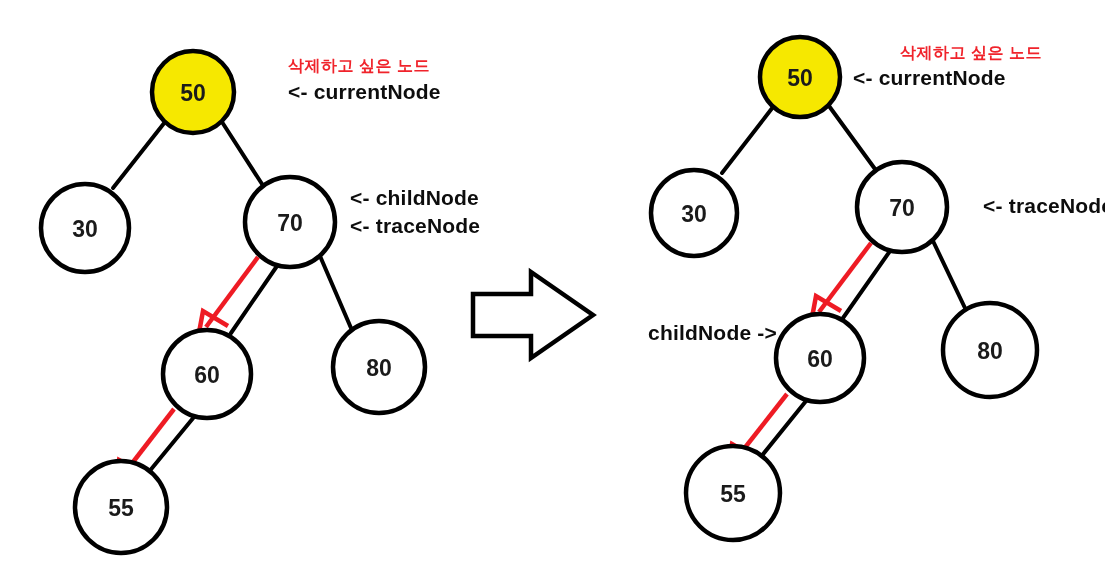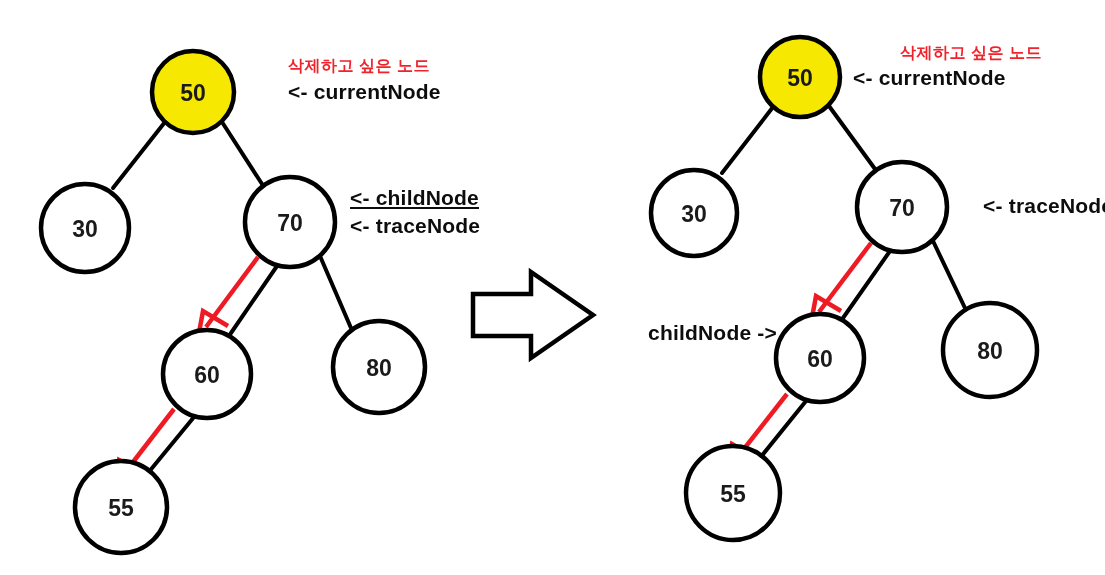--- a/index.html
+++ b/index.html
@@ -180,21 +180,21 @@
           <text class="node-label" x="733" y="494">55</text>
         </g>
       </g>
     </g>
   </svg>
 
   <div class="ann-korean" style="left:288px; top:56px;">삭제하고 싶은 노드</div>
 
   <div class="ann-text" style="left:288px; top:80px;">&lt;- currentNode</div>
 
-  <div class="ann-text" style="left:350px; top:186px;text-decoration:underline;">&lt;- childNode</div>
+  <div class="ann-text" style="left:350px; top:186px;">&lt;- childNode</div>
 
   <div class="ann-text" style="left:350px; top:214px;">&lt;- traceNode</div>
 
   <div class="ann-korean" style="left:900px; top:43px;">삭제하고 싶은 노드</div>
 
   <div class="ann-text" style="left:853px; top:66px;">&lt;- currentNode</div>
 
   <div class="ann-text" style="left:983px; top:194px;">&lt;- traceNode</div>
 
   <div class="ann-text" style="left:648px; top:321px;text-align:center;">childNode -&gt;</div>

